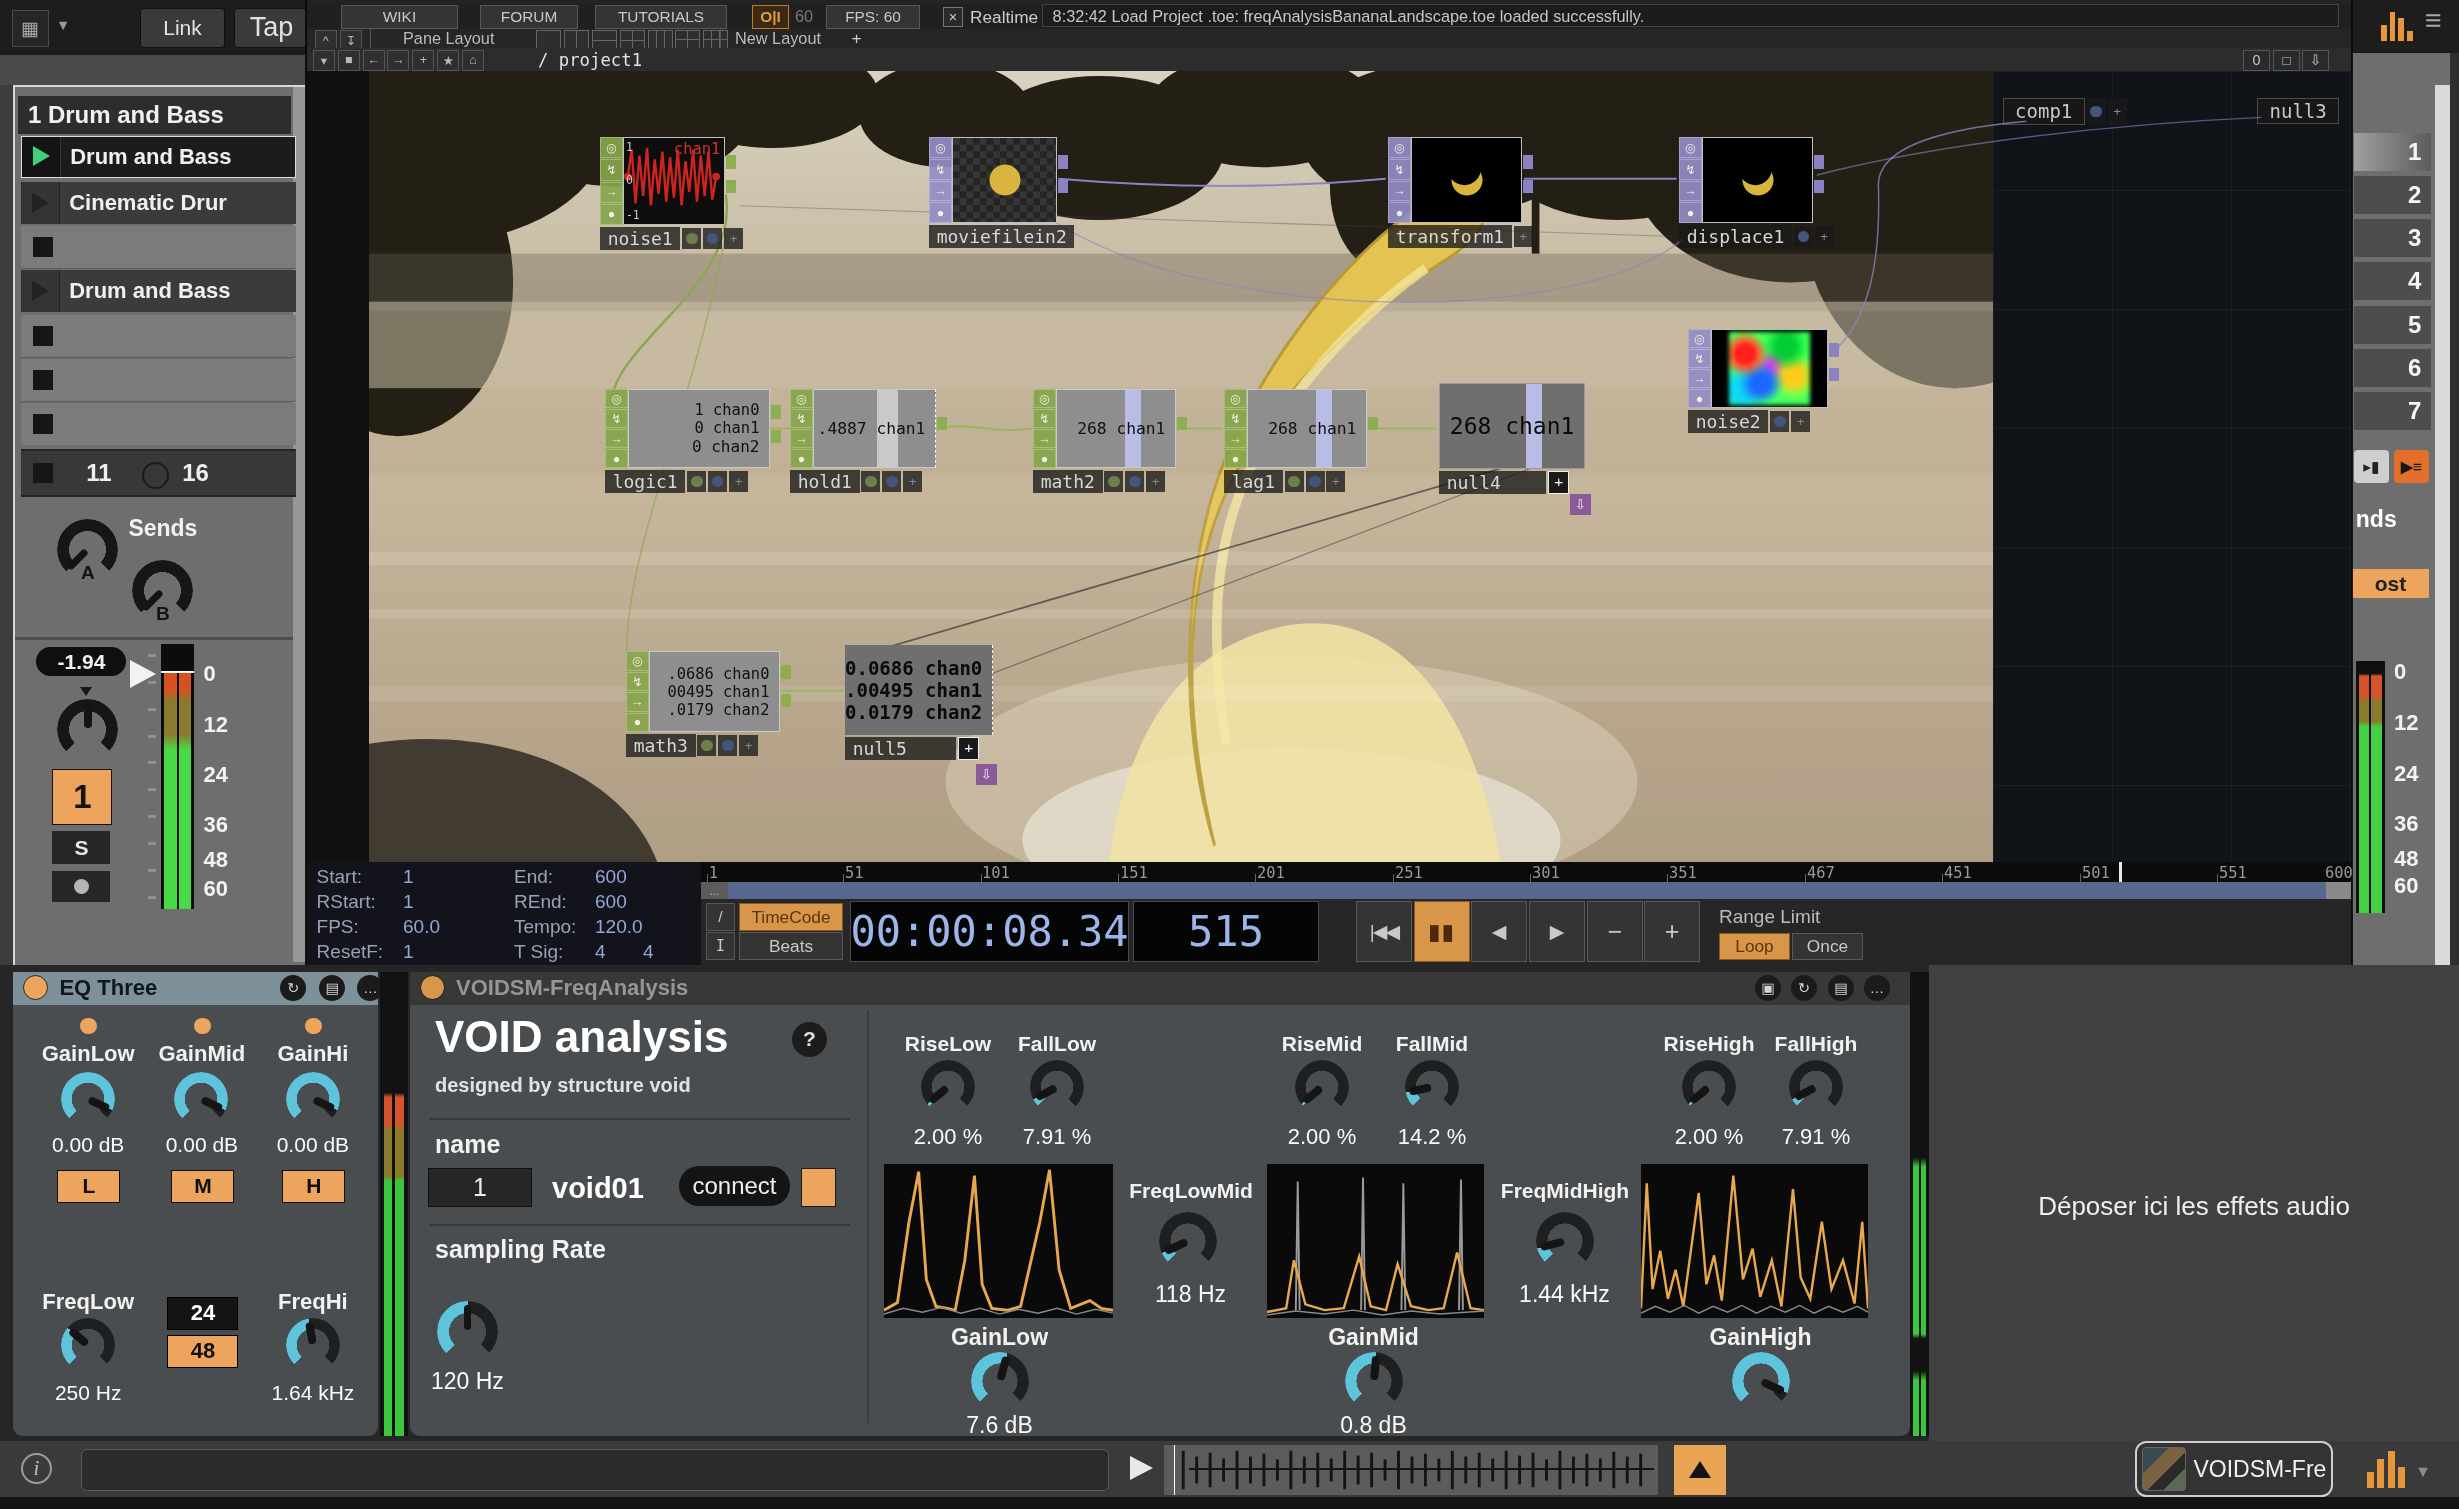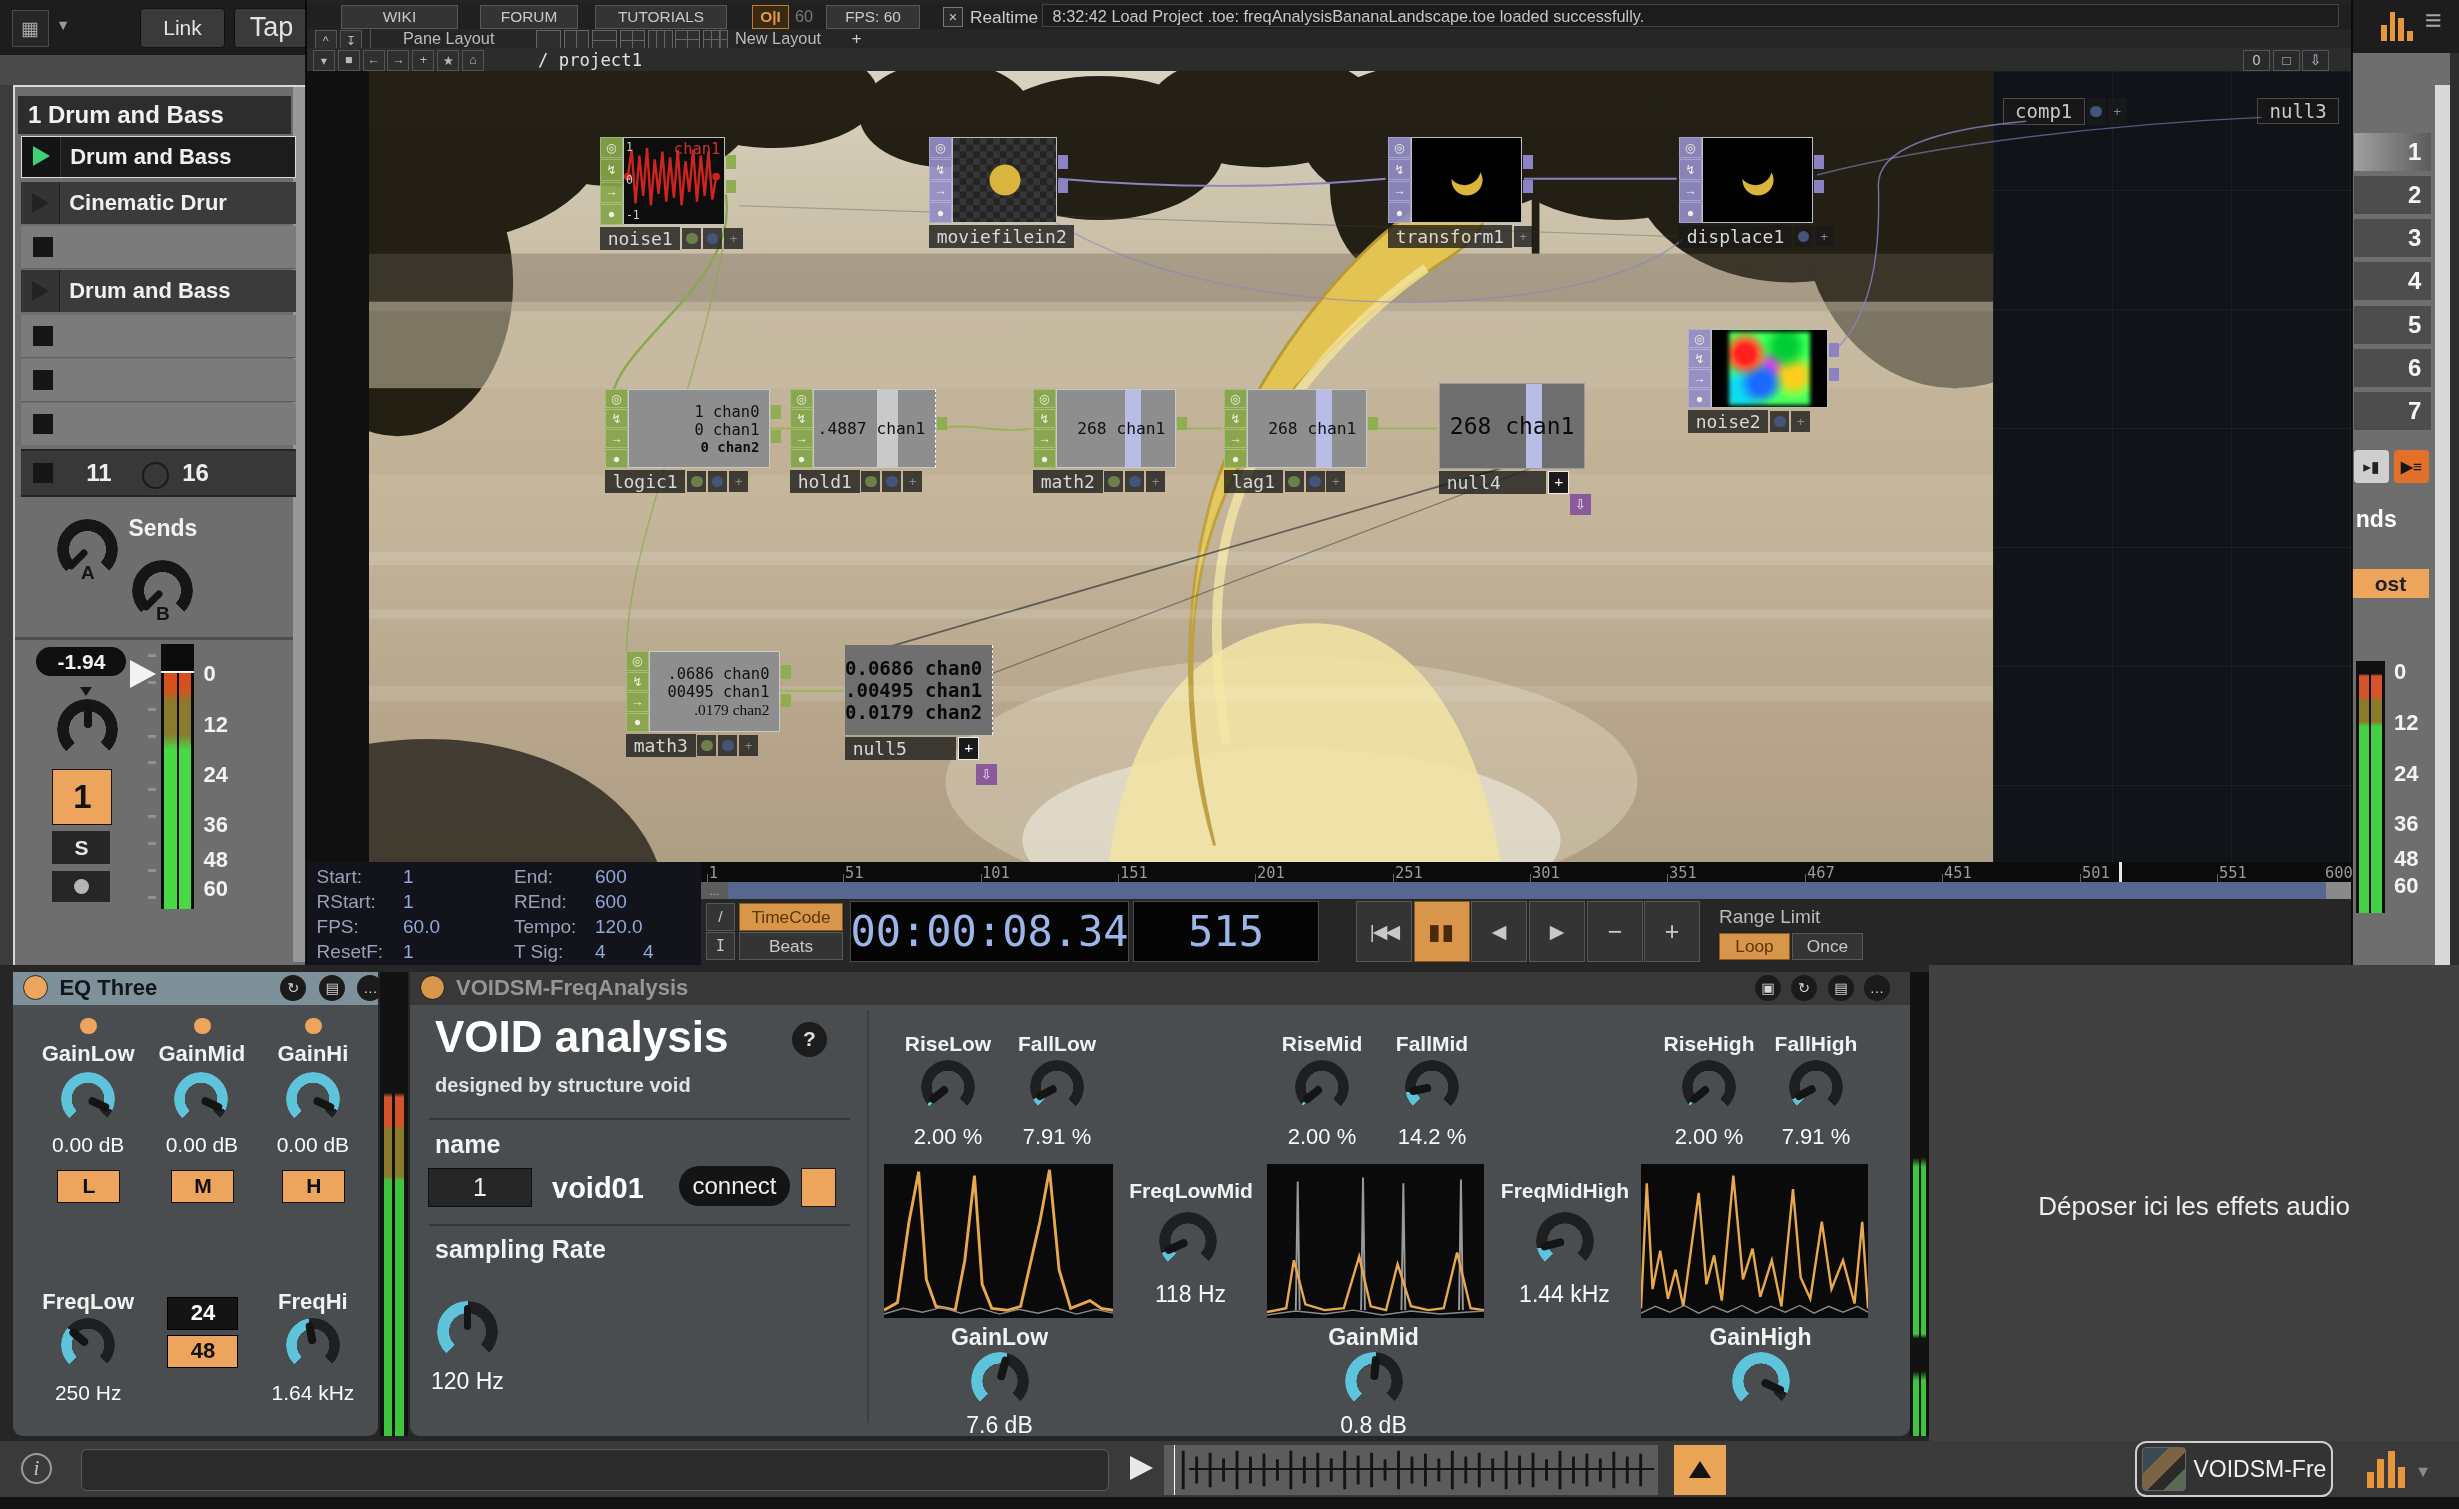--- a/index.html
+++ b/index.html
@@ -441,21 +441,21 @@
       <div class="tdnode" style="left:298px;top:318px;width:165px;height:79px;">
         <div class="rail chop">
             <span>◎</span>
             <span>↯</span>
             <span>→</span>
             <span>●</span>
           </div>
         <div class="valbody">
           <div class="vrow" style="font-size:15.4px;">1 chan0</div>
           <div class="vrow" style="font-size:15.4px;">0 chan1</div>
-          <div class="vrow" style="font-size:14px;font-weight:bold;">0 chan2</div>
+          <div class="vrow" style="font-size:16px;">0 chan2</div>
           <div class="outtab" style="top:15.4px;background:#8fae52;"></div>
           <div class="outtab" style="top:40px;background:#8fae52;"></div>
         </div>
         <div class="ntag">
             <span class="nm">logic1</span>
           <span class="dotbox">
               <span class="gdot"></span>
             </span>
             <span class="dotbox">
               <span class="bdot"></span>
@@ -561,21 +561,21 @@
       <div class="tdnode" style="left:319px;top:580px;width:154px;height:81px;">
         <div class="rail chop">
             <span>◎</span>
             <span>↯</span>
             <span>→</span>
             <span>●</span>
           </div>
         <div class="valbody">
           <div class="vrow" style="font-size:15.4px;">.0686 chan0</div>
           <div class="vrow" style="font-size:15.4px;">00495 chan1</div>
-          <div class="vrow" style="font-size:15.4px;font-family:Liberation Serif, serif;">.0179 chan2</div>
+          <div class="vrow" style="font-size:15.4px;">.0179 chan2</div>
           <div class="outtab" style="top:13.4px;background:#8fae52;"></div>
           <div class="outtab" style="top:42px;background:#8fae52;"></div>
         </div>
         <div class="ntag">
             <span class="nm">math3</span>
           <span class="dotbox">
               <span class="gdot"></span>
             </span>
             <span class="dotbox">
               <span class="bdot"></span>

